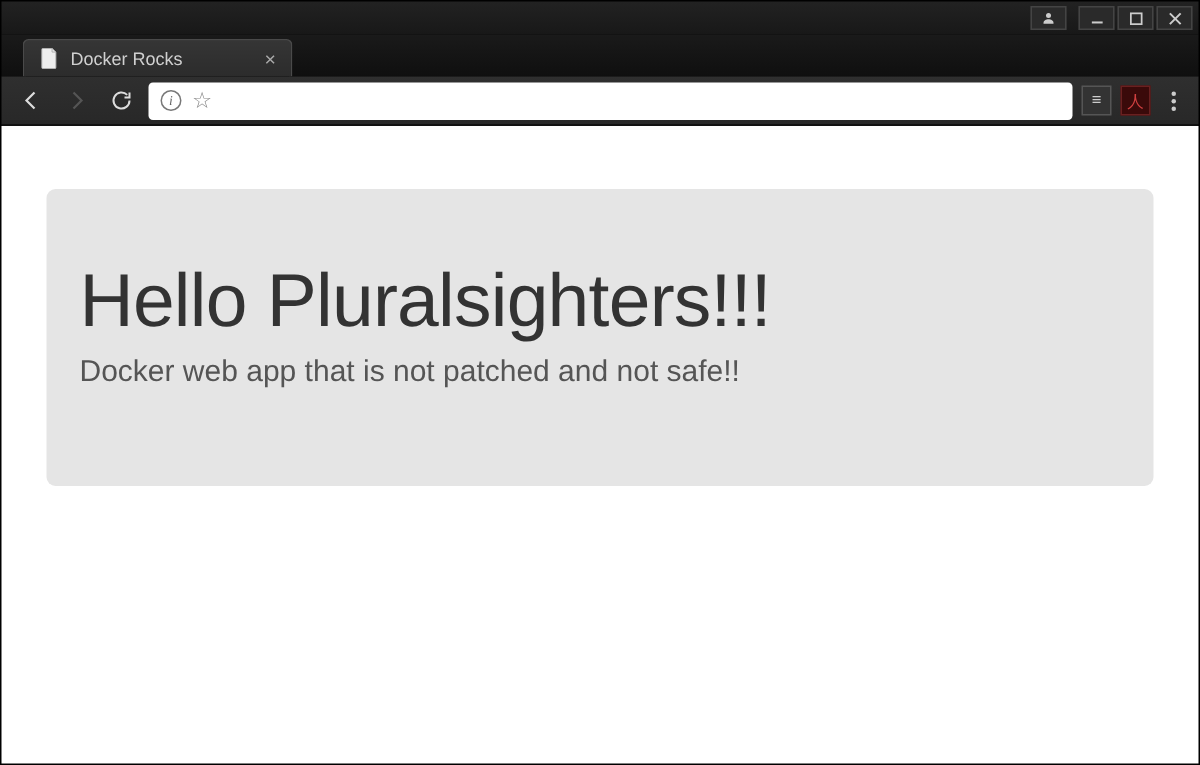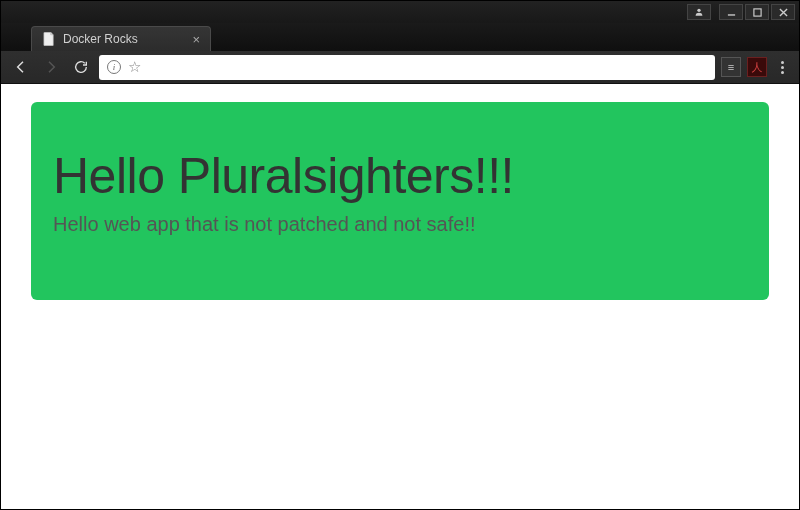--- a/index.html
+++ b/index.html
@@ -46,21 +46,21 @@
       color: #ccc;
       border: 1px solid #444;
       background: #2a2a2a;
     }
     .titlebar-user svg { width: 10px; height: 10px; }
     .tabbar {
       height: 28px;
       background: linear-gradient(to bottom, #1a1a1a, #0f0f0f);
       display: flex;
       align-items: flex-end;
-      padding-left: 30px;
+      padding-left: 14px;
     }
     .tab {
       background: linear-gradient(to bottom, #353535, #2c2c2c);
       height: 25px;
       min-width: 180px;
       border-radius: 4px 4px 0 0;
       display: flex;
       align-items: center;
       padding: 0 10px;
       color: #d0d0d0;
@@ -171,23 +171,24 @@
       background: #ccc;
       border-radius: 50%;
     }
     .viewport {
       background: #fff;
       height: calc(510px - 22px - 28px - 33px - 2px);
       padding: 18px 30px 0 30px;
       overflow: hidden;
     }
     .content-box {
-      background: #22c55e;
+      background: #e5e5e5;
       border-radius: 6px;
       padding: 45px 22px 64px 22px;
+      margin-top: 24px;
     }
     .content-box h1 {
       font-size: 50px;
       font-weight: 500;
       color: #333;
       font-family: "Helvetica Neue", Helvetica, Arial, sans-serif;
       letter-spacing: -0.5px;
       margin-bottom: 8px;
     }
     .content-box p {
@@ -264,17 +265,17 @@
     <div class="menu-dots">
       <span></span>
         <span></span>
         <span></span>
     </div>
   </div>
 
   <div class="viewport">
     <div class="content-box">
       <h1>Hello Pluralsighters!!!</h1>
-      <p>Hello web app that is not patched and not safe!!</p>
+      <p>Docker web app that is not patched and not safe!!</p>
     </div>
   </div>
 
 </div>
 
 </body></html>

